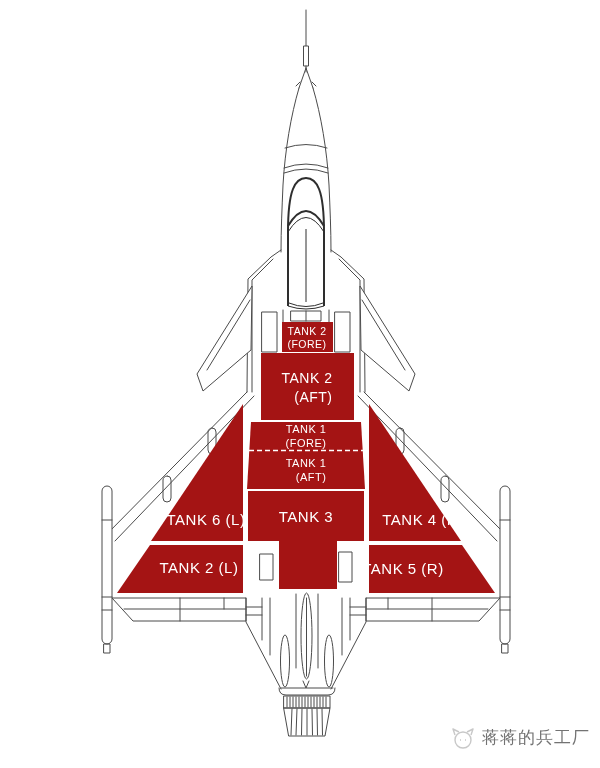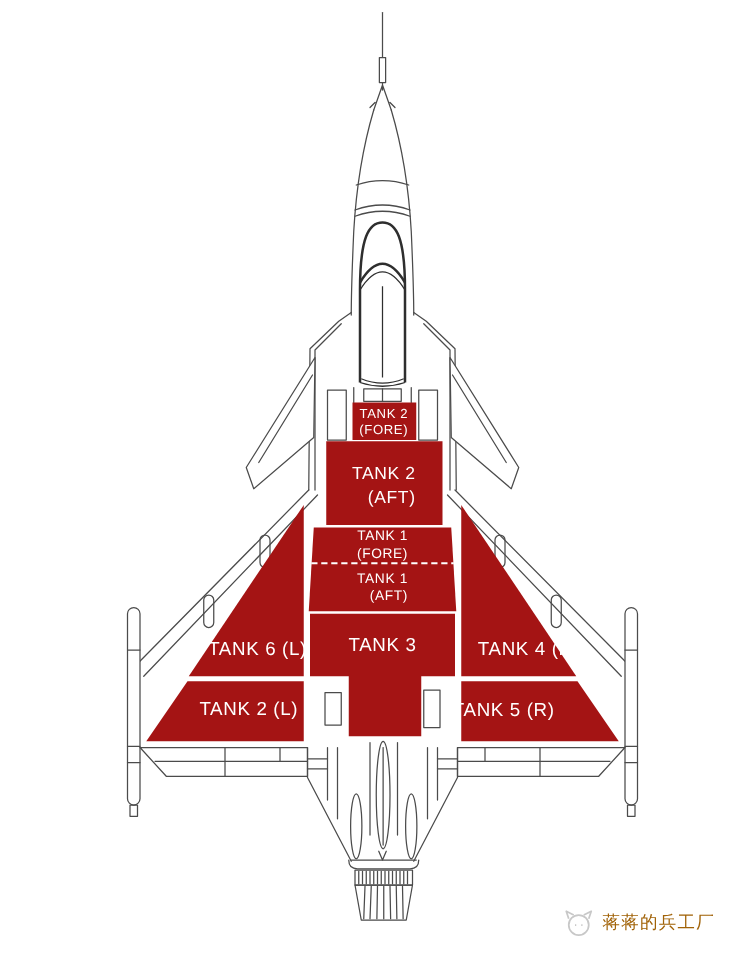--- a/index.html
+++ b/index.html
@@ -18,22 +18,22 @@
               letter-spacing:.5px;white-space:nowrap;}
   .fs-s{font-size:10.5px;line-height:13px;}
   .fs-m{font-size:11px;line-height:14px;}
   .fs-l{font-size:14px;line-height:19px;}
   .fs-xl{font-size:15px;line-height:16px;}
   
   #logo{position:absolute;left:40px;top:4px;width:100px;height:58px;background:#9f2125;
         color:#f2e8d2;text-align:center;font-family:"Liberation Serif", serif;
         font-size:13px;line-height:17px;letter-spacing:1.5px;padding-top:5px;box-sizing:border-box;}
   
-  #watermark{position:absolute;left:450px;top:726px;display:flex;align-items:center;
-             color:#a16207;font-size:14px;letter-spacing:1px;
+  #watermark{position:absolute;left:450px;top:726px;display:flex;
+             color:#737373;font-size:17px;letter-spacing:1px;
              font-family:"DejaVu Sans", sans-serif;}
   #watermark svg{position:static;margin-right:6px;}
 </style>
 </head>
 <body>
 
 <div id="stage">
 
   <svg width="600" height="768" viewBox="0 0 600 768">
 

